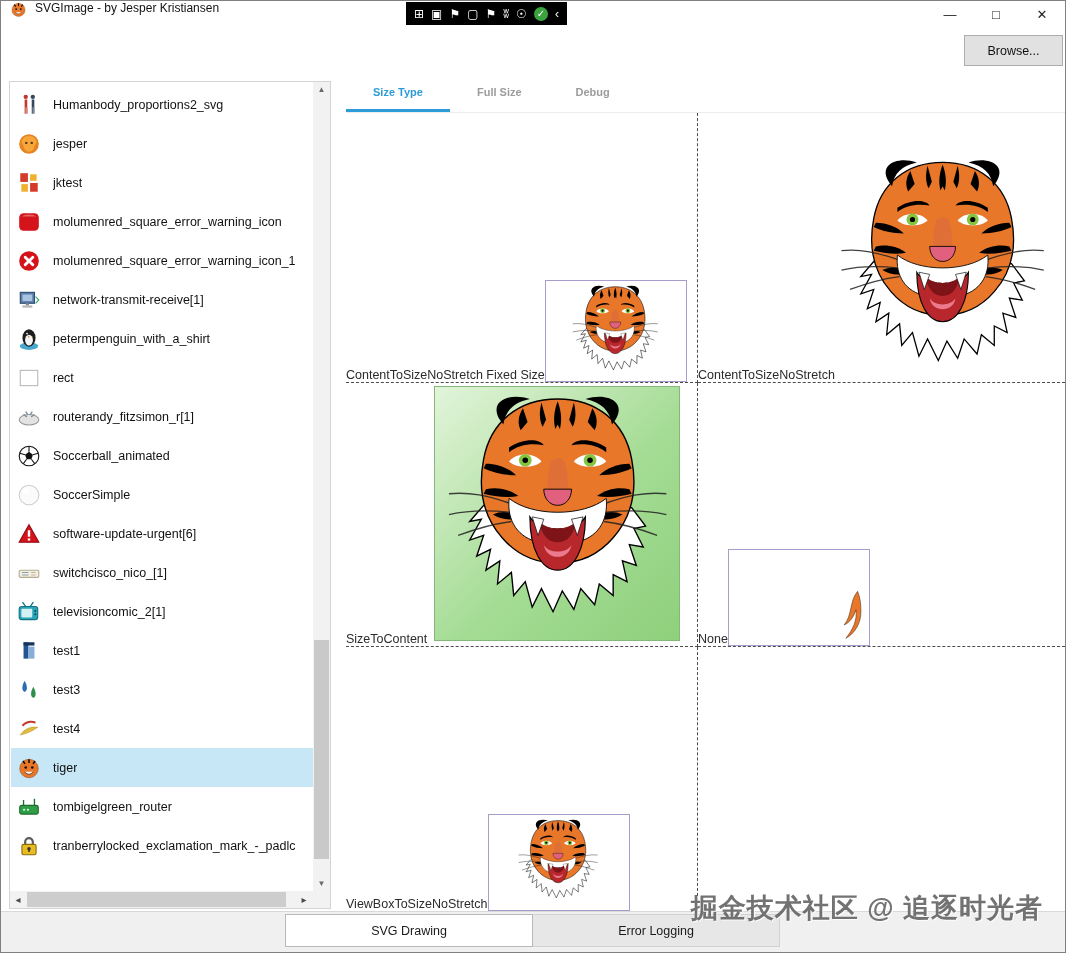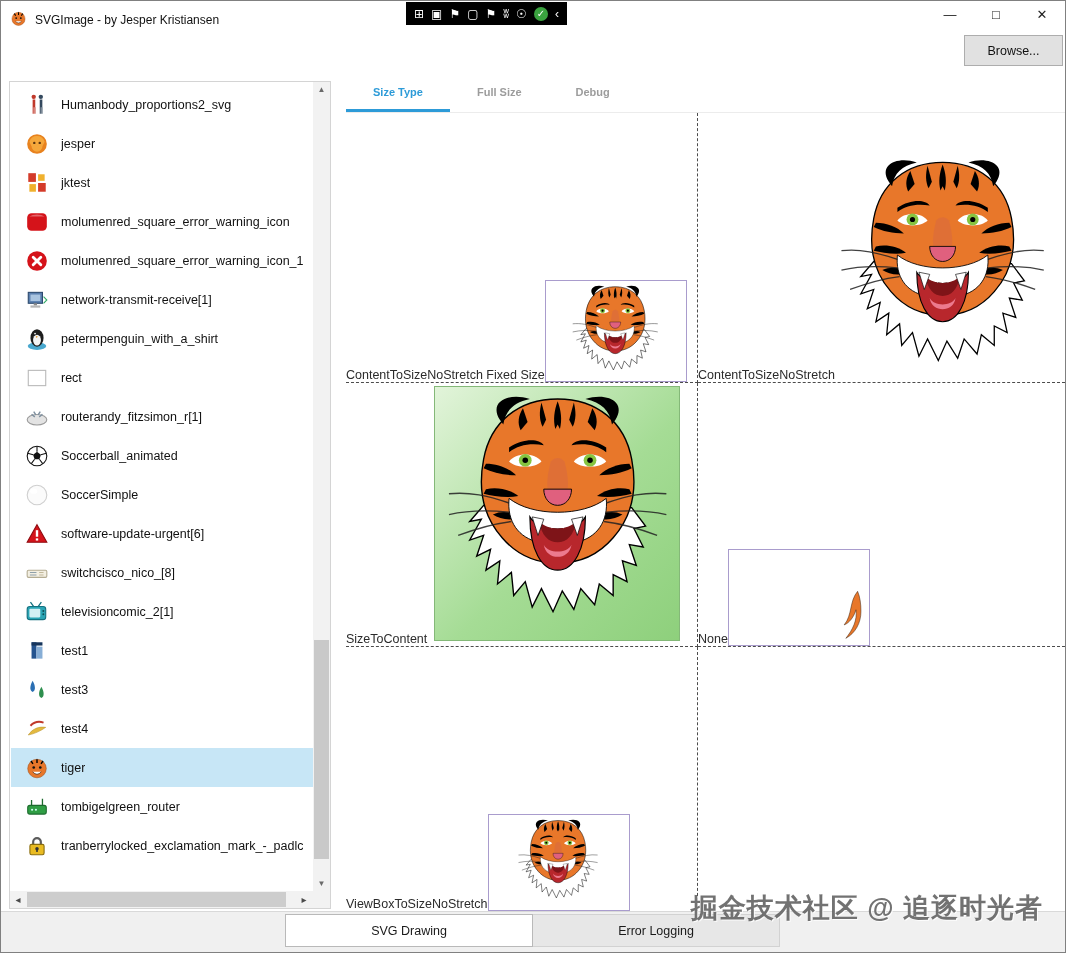--- a/index.html
+++ b/index.html
@@ -1,39 +1,39 @@
 <!DOCTYPE html>
 <html><head>
 <meta charset="utf-8">
 <style>
   *{box-sizing:border-box;margin:0;padding:0}
   html,body{width:1066px;height:953px;overflow:hidden;background:#fff;color:#1a1a1a;
     font-family:"Liberation Sans","DejaVu Sans",sans-serif}
   .window{position:relative;width:1066px;height:953px;border:1px solid #808080;background:#fff}
 
   
-  .titlebar{position:absolute;top:0;left:0;right:0;height:26px;display:flex;align-items:flex-end;background:#fff}
+  .titlebar{position:absolute;top:0;left:0;right:0;height:26px;display:flex;align-items:flex-start;background:#fff}
   .app-icon{margin-left:9px;width:17px;height:17px;display:inline-flex}
   .app-icon svg{width:100%;height:100%}
   .win-title{margin-left:8px;font-size:12px;color:#111}
   .tb-strip{position:absolute;left:405px;top:1px;height:23px;background:#000;display:flex;align-items:center;padding:0 8px;gap:7px}
   .tb-icon{color:#fff;font-size:12px;line-height:1;cursor:default}
   .tb-icon.check{background:#3aa23f;color:#fff;width:14px;height:14px;border-radius:50%;font-size:10px;display:inline-flex;align-items:center;justify-content:center}
   .win-controls{position:absolute;right:0;top:0;height:26px;display:flex}
   .win-btn{width:46px;height:26px;display:flex;align-items:center;justify-content:center;font-size:13px;color:#222;cursor:default}
 
   
   .addressbar{position:absolute;top:28px;left:0;right:0;height:42px}
   .path-input{position:absolute;left:8px;top:6px;height:29px;width:947px;border:1px solid #a6a6a6;font-size:12.5px;padding:0 9px;font-family:inherit;color:#111;background:#fff}
   .browse-btn{position:absolute;right:2px;top:6px;width:99px;height:31px;background:#e1e1e1;border:1px solid #adadad;font-size:12.5px;font-family:inherit;color:#111}
 
   
   .sidebar{position:absolute;left:8px;top:80px;width:322px;height:828px;border:1px solid #d4d4d4;background:#fff}
   .file-list{position:absolute;left:1px;top:3px;right:17px;bottom:17px;overflow:hidden}
-  .list-item{height:39px;display:flex;align-items:center;padding-left:14px;gap:12px;white-space:nowrap;cursor:default}
+  .list-item{height:39px;display:flex;align-items:center;padding-left:6px;gap:12px;white-space:nowrap;cursor:default}
   .list-item.selected{background:#c7e6f6}
   .fic{width:24px;height:24px;flex:0 0 24px;display:inline-flex}
   .fic svg{width:100%;height:100%}
   .fname{font-size:12.5px;overflow:hidden;color:#111}
   .vscroll{position:absolute;right:0;top:0;bottom:17px;width:17px;background:#f2f2f2}
   .vthumb{position:absolute;left:1px;right:1px;top:69%;height:27%;background:#c9c9c9}
   .varrow{position:absolute;left:0;width:17px;height:15px;color:#6a6a6a;font-size:8px;display:flex;align-items:center;justify-content:center}
   .varrow.up{top:0}.varrow.down{bottom:0}
   .hscroll{position:absolute;left:0;right:0;bottom:0;height:17px;background:#f2f2f2}
   .hthumb{position:absolute;top:1px;bottom:1px;left:17px;right:44px;background:#cdcdcd}
@@ -283,21 +283,21 @@
           <span class="fname">software-update-urgent[6]</span>
         </div>
         <div class="list-item">
           <span class="fic">
             <svg viewBox="0 0 22 22">
               <rect x="2" y="8.5" width="18" height="6.5" rx="1.2" fill="#f3efe2" stroke="#b4ac92"></rect>
               <path d="M4.5,10.5 h6 M4.5,12.8 h6" stroke="#8fa0aa" stroke-width="1"></path>
               <path d="M13,10.5 h4 M13,12.8 h4" stroke="#c2b89a" stroke-width="1"></path>
             </svg>
           </span>
-          <span class="fname">switchcisco_nico_[8]</span>
+          <span class="fname">switchcisco_nico_[1]</span>
         </div>
         <div class="list-item">
           <span class="fic">
             <svg viewBox="0 0 22 22">
               <rect x="2" y="6" width="17" height="12" rx="2.5" fill="#2aa5b5" stroke="#147180"></rect>
               <rect x="4" y="8" width="10" height="8" rx="1" fill="#d3f0f4"></rect>
               <circle cx="16.8" cy="10" r="0.9" fill="#0c4f58"></circle>
               <circle cx="16.8" cy="13" r="0.9" fill="#0c4f58"></circle>
               <path d="M8,6 L5,2 M12,6 L15,2" stroke="#147180" stroke-width="1.2"></path>
             </svg>

